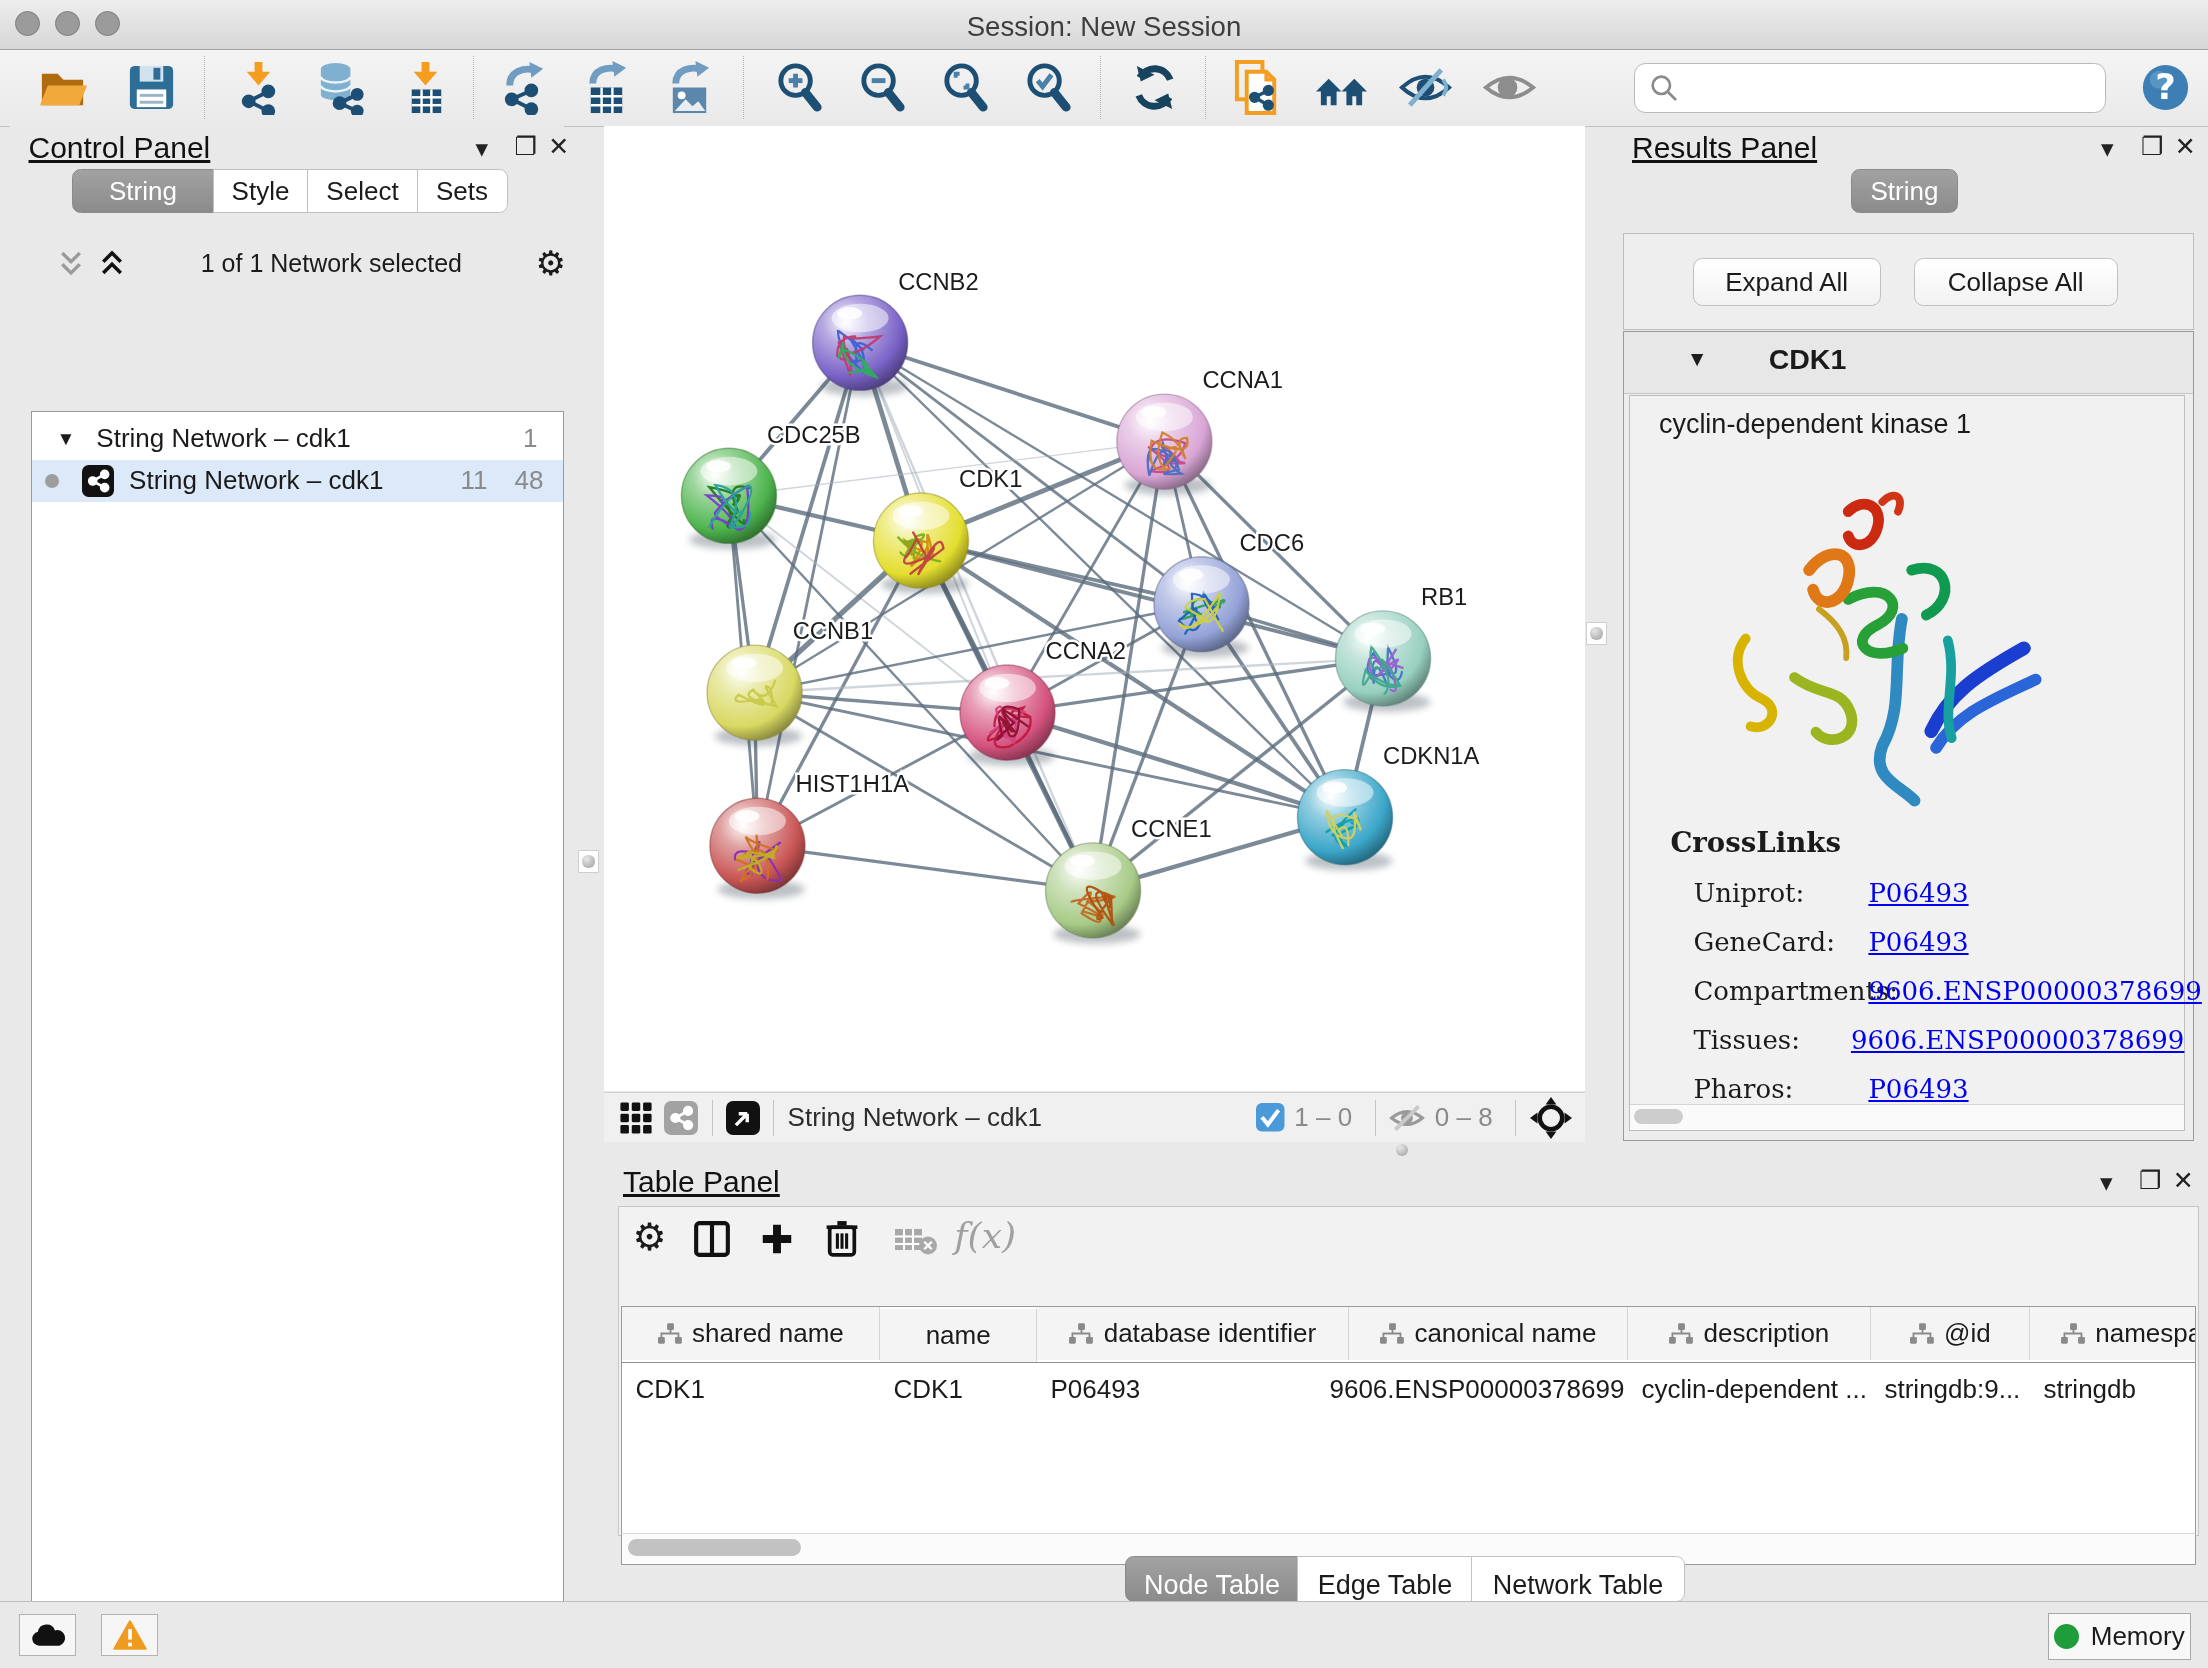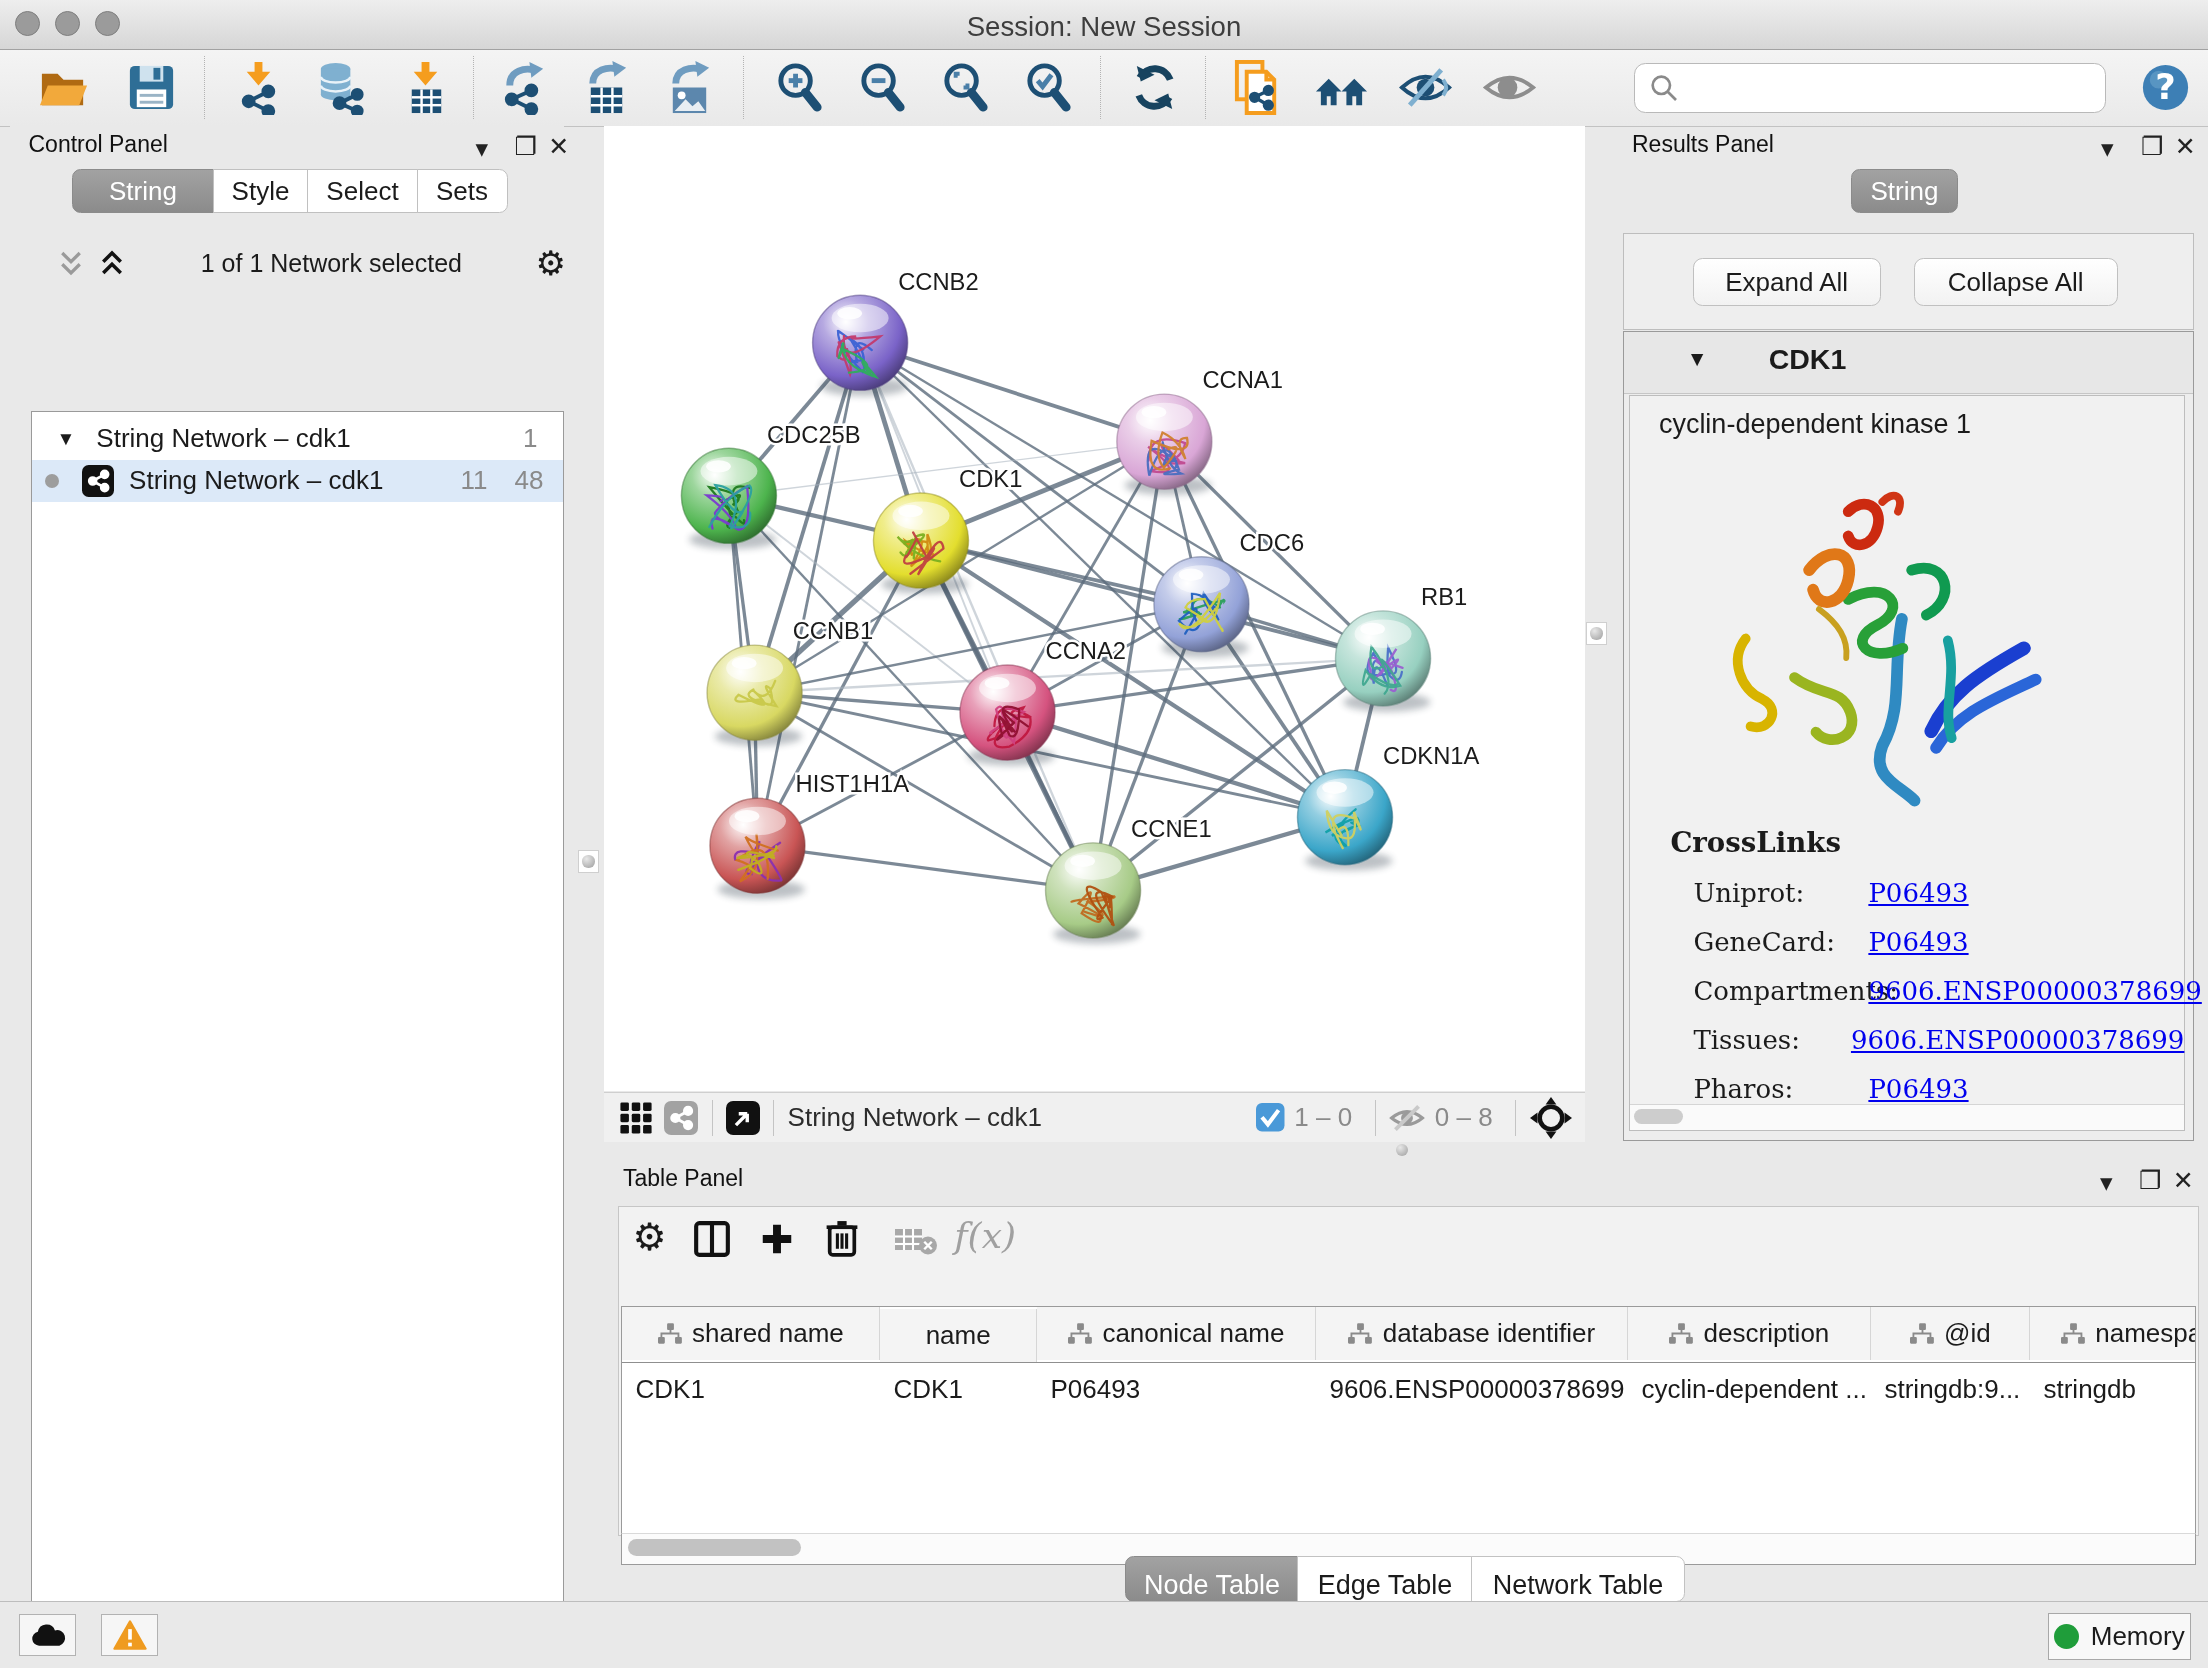--- a/index.html
+++ b/index.html
@@ -19,21 +19,21 @@
   .toolbar{left:0;top:50px;width:2208px;height:76px;
     background:linear-gradient(#f4f4f4,#e9e9e9);border-bottom:1px solid #c2c2c2;}
   .tb-icon{top:9.5px;width:55px;height:55px;cursor:default;}
   .tb-sep{top:5.7px;width:0;height:63px;border-left:1.9px dotted #b3b3b3;}
   .searchbox{left:1634px;top:13.3px;width:470px;height:48px;background:#fff;
     border:1.9px solid #b9b9b9;border-radius:11.4px;display:flex;align-items:center;}
   .searchbox input{border:none;outline:none;font-size:25px;flex:1;background:transparent;
     font-family:"Liberation Sans",sans-serif;}
 
   
-  .panel-title{font-size:23px;color:#111;}
+  .panel-title{font-size:30px;color:#111;text-decoration:underline;}
   .panel-ctl{font-size:25px;color:#222;width:28.5px;text-align:center;cursor:default;}
 
   
   .ctl-panel{left:9.5px;top:126px;width:554px;height:1474px;background:#e9e9e9;}
   .tab{height:42px;border:1px solid #c0c0c0;background:#fff;display:flex;
     align-items:center;justify-content:center;font-size:26px;cursor:default;}
   .tab.sel{background:linear-gradient(#a2a2a2,#8b8b8b);color:#fff;border-color:#8b8b8b;}
   .subhdr{display:flex;align-items:center;font-size:25px;}
   .listbox{left:21px;top:285px;width:531px;height:1292px;background:#fff;
     border:1.9px solid #9a9a9a;}
@@ -759,40 +759,40 @@
                 <g fill="#8a8a8a">
                   <rect x="8" y="0" width="6" height="6" rx="1"></rect>
                   <rect x="0" y="12" width="6" height="6" rx="1"></rect>
                   <rect x="15" y="12" width="6" height="6" rx="1"></rect>
                 </g>
                 <path d="M11 6v3M11 9H3v3M11 9h7v3" stroke="#8a8a8a" stroke-width="1.6" fill="none"></path>
               </svg>
               <span>shared name</span>
             </div><div class="th-cell" style="width: 157px;">
               <span>name</span>
+            </div><div class="th-cell" style="width: 312px;">
+              <svg width="25" height="21" viewBox="0 0 22 18">
+                <g fill="#8a8a8a">
+                  <rect x="8" y="0" width="6" height="6" rx="1"></rect>
+                  <rect x="0" y="12" width="6" height="6" rx="1"></rect>
+                  <rect x="15" y="12" width="6" height="6" rx="1"></rect>
+                </g>
+                <path d="M11 6v3M11 9H3v3M11 9h7v3" stroke="#8a8a8a" stroke-width="1.6" fill="none"></path>
+              </svg>
+              <span>database identifier</span>
             </div><div class="th-cell" style="width: 279px;">
               <svg width="25" height="21" viewBox="0 0 22 18">
                 <g fill="#8a8a8a">
                   <rect x="8" y="0" width="6" height="6" rx="1"></rect>
                   <rect x="0" y="12" width="6" height="6" rx="1"></rect>
                   <rect x="15" y="12" width="6" height="6" rx="1"></rect>
                 </g>
                 <path d="M11 6v3M11 9H3v3M11 9h7v3" stroke="#8a8a8a" stroke-width="1.6" fill="none"></path>
               </svg>
               <span>canonical name</span>
-            </div><div class="th-cell" style="width: 312px;">
-              <svg width="25" height="21" viewBox="0 0 22 18">
-                <g fill="#8a8a8a">
-                  <rect x="8" y="0" width="6" height="6" rx="1"></rect>
-                  <rect x="0" y="12" width="6" height="6" rx="1"></rect>
-                  <rect x="15" y="12" width="6" height="6" rx="1"></rect>
-                </g>
-                <path d="M11 6v3M11 9H3v3M11 9h7v3" stroke="#8a8a8a" stroke-width="1.6" fill="none"></path>
-              </svg>
-              <span>database identifier</span>
             </div><div class="th-cell" style="width: 243px;">
               <svg width="25" height="21" viewBox="0 0 22 18">
                 <g fill="#8a8a8a">
                   <rect x="8" y="0" width="6" height="6" rx="1"></rect>
                   <rect x="0" y="12" width="6" height="6" rx="1"></rect>
                   <rect x="15" y="12" width="6" height="6" rx="1"></rect>
                 </g>
                 <path d="M11 6v3M11 9H3v3M11 9h7v3" stroke="#8a8a8a" stroke-width="1.6" fill="none"></path>
               </svg>
               <span>description</span>

